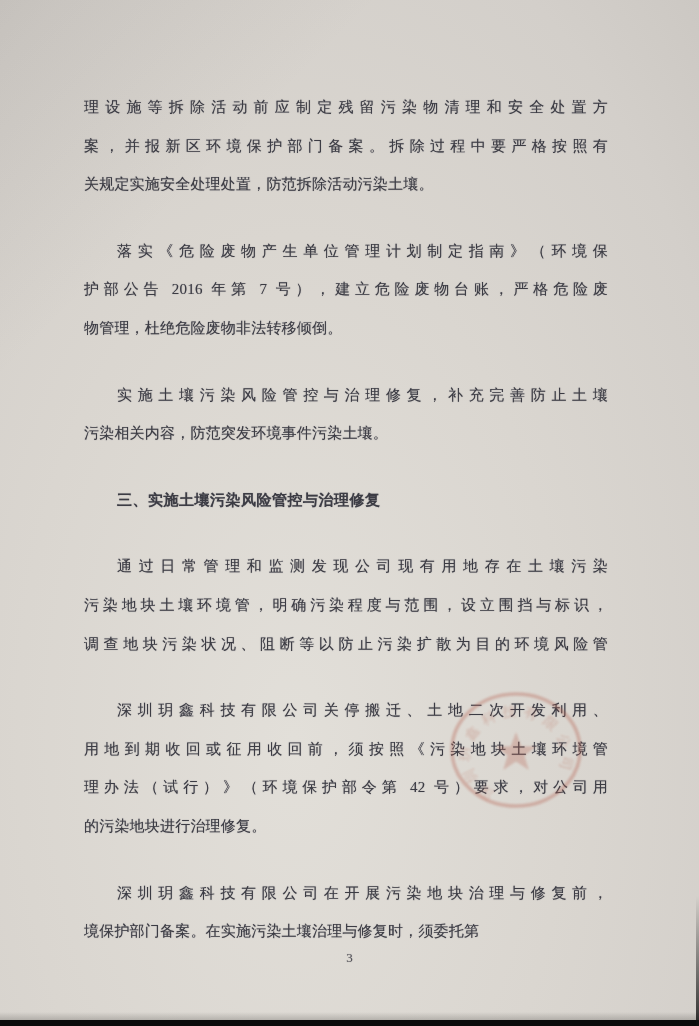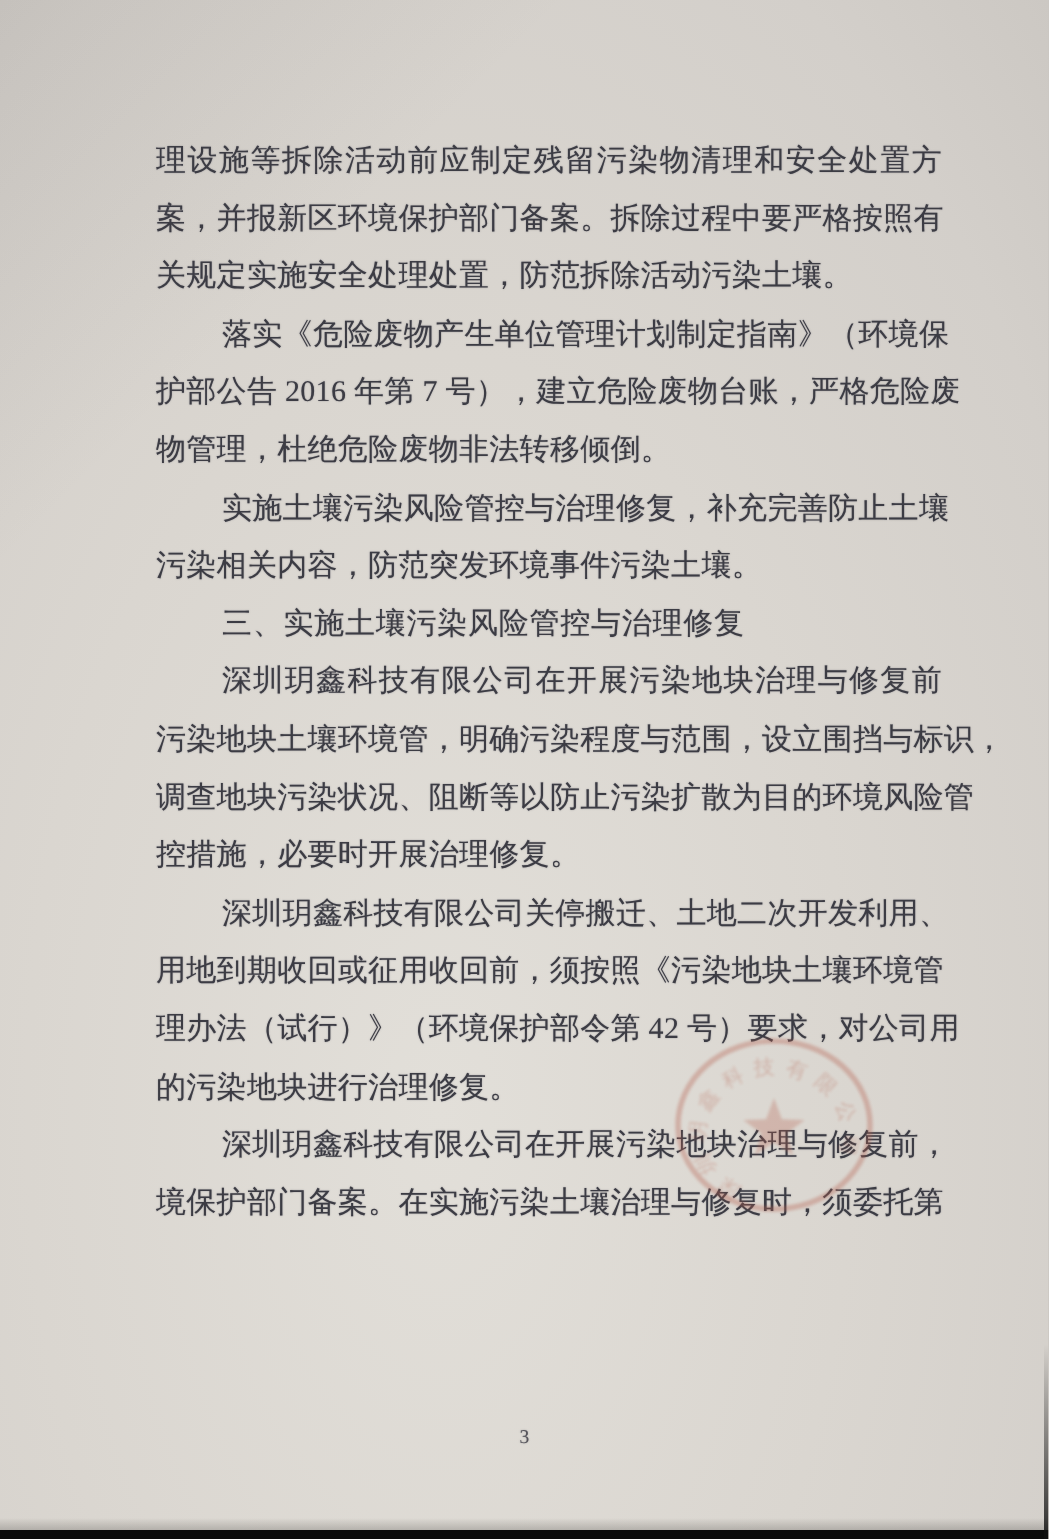--- a/index.html
+++ b/index.html
@@ -8,36 +8,36 @@
     font-family:"Liberation Serif","DejaVu Serif",serif;
     background:#cbc7c2;
   }
   .photo{
     position:relative;width:699px;height:1026px;overflow:hidden;
     background:
       linear-gradient(135deg, rgba(110,106,102,0.12) 0%, rgba(110,106,102,0.0) 22%),
       radial-gradient(ellipse at 42% 72%, #e2dfd9 0%, #dad6d0 48%, #d3cfca 82%, #ccc8c3 100%);
   }
   .text-block{
-    position:absolute;left:104px;top:88px;width:524px;
+    position:absolute;left:84px;top:88px;width:524px;
     color:#3c3c44;
-    font-size:20px;
+    font-size:15px;
     letter-spacing:0.2px;
     text-shadow:0 0 1px rgba(70,70,82,0.55);
     filter:blur(0.3px);
   }
   .line{
     height:38.6px;line-height:38.6px;
     white-space:nowrap;
     text-align:justify;
     text-align-last:left;
   }
   .line.fill{ text-align-last:justify; }
-  .line.indent{ text-indent:2.2em; }
-  .line.heading{ font-weight:400; letter-spacing:0.5px; }
+  .line.indent{ text-indent:2.2em;margin-top:28px; }
+  .line.heading{ font-weight:700; letter-spacing:0.5px; }
   .page-number{
     position:absolute;left:0;top:950px;width:699px;
     text-align:center;
     font-size:13px;color:#54535a;
     text-shadow:0 0 1px rgba(84,83,90,0.5);
   }
   .stamp{
     position:absolute;left:446px;top:688px;width:140px;height:124px;
     filter:blur(1.1px);
     opacity:0.85;
@@ -64,24 +64,23 @@
   <div class="text-block" id="text-block">
       <div class="line fill">理设施等拆除活动前应制定残留污染物清理和安全处置方</div>
       <div class="line fill">案，并报新区环境保护部门备案。拆除过程中要严格按照有</div>
       <div class="line">关规定实施安全处理处置，防范拆除活动污染土壤。</div>
       <div class="line indent fill">落实《危险废物产生单位管理计划制定指南》（环境保</div>
       <div class="line fill">护部公告 2016 年第 7 号），建立危险废物台账，严格危险废</div>
       <div class="line">物管理，杜绝危险废物非法转移倾倒。</div>
       <div class="line indent fill">实施土壤污染风险管控与治理修复，补充完善防止土壤</div>
       <div class="line">污染相关内容，防范突发环境事件污染土壤。</div>
       <div class="line heading indent">三、实施土壤污染风险管控与治理修复</div>
-      <div class="line indent fill">深圳玥鑫科技有限公司在开展污染地块治理与修复前</div>
+      <div class="line indent fill">通过日常管理和监测发现公司现有用地存在土壤污染</div>
       <div class="line fill">污染地块土壤环境管，明确污染程度与范围，设立围挡与标识，</div>
       <div class="line fill">调查地块污染状况、阻断等以防止污染扩散为目的环境风险管</div>
-      <div class="line">控措施，必要时开展治理修复。</div>
       <div class="line indent fill">深圳玥鑫科技有限公司关停搬迁、土地二次开发利用、</div>
       <div class="line fill">用地到期收回或征用收回前，须按照《污染地块土壤环境管</div>
       <div class="line fill">理办法（试行）》（环境保护部令第 42 号）要求，对公司用</div>
       <div class="line">的污染地块进行治理修复。</div>
       <div class="line indent fill">深圳玥鑫科技有限公司在开展污染地块治理与修复前，</div>
       <div class="line">境保护部门备案。在实施污染土壤治理与修复时，须委托第</div>
     </div>
 
   <svg class="stamp" viewBox="0 0 140 124" xmlns="http://www.w3.org/2000/svg">
     <defs>

